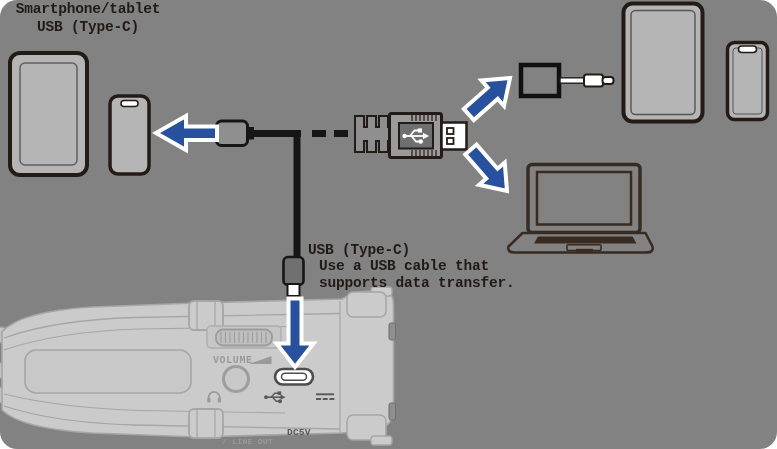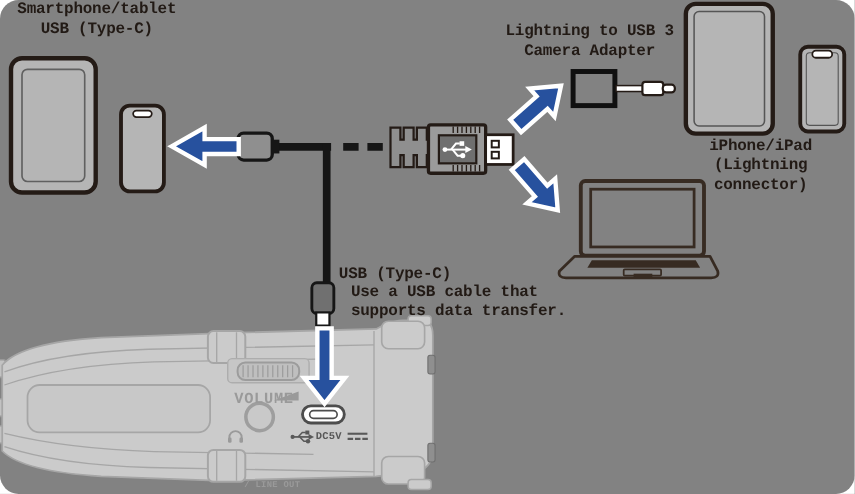--- a/index.html
+++ b/index.html
@@ -10,23 +10,23 @@
     border-radius:17px;
   }
   .stage svg { position:absolute; left:0; top:0; }
   .lbl {
     position:absolute; font-weight:bold; font-size:14.5px; line-height:18px;
     color:#221a15; white-space:pre-line; letter-spacing:-0.2px;
   }
   .center { text-align:center; }
   .note-body { line-height:17px; }
   .devlbl { position:absolute; font-weight:bold; color:#9a9a9a; white-space:nowrap; }
-  .volume-label  { font-size:14px; letter-spacing:0.6px; }
+  .volume-label  { font-size:10px; letter-spacing:0.6px; }
   .lineout-label { font-size:8px;   letter-spacing:0.3px;margin-top:44px; }
-  .dc5v-label    { font-size:9.5px; letter-spacing:0.2px; color:#595959; }
+  .dc5v-label    { font-size:9.5px; letter-spacing:0.2px; color:#595959;margin-top:36px; }
   .arrow { fill:var(--accent-blue,#27519E); stroke:#ffffff; stroke-width:4; stroke-linejoin:miter; }
 </style>
 </head>
 <body>
 
 <div class="stage">
 
 <svg width="777" height="449" viewBox="0 0 777 449">
 
   <g>
@@ -177,25 +177,21 @@
     <path d="M522.5,233 H645.5 L652.5,246.5 Q654,252.5 646.5,252.5 H514.5 Q507,252.5 508.5,246.5 Z" fill="#828282" stroke="#372b22" stroke-width="2.5" stroke-linejoin="round"></path>
     <polygon points="538,236.5 632.5,236.5 636.5,243.5 534,243.5" fill="#372b22"></polygon>
     <rect x="567" y="244.8" width="34" height="5.7" rx="1" fill="none" stroke="#372b22" stroke-width="1.6"></rect>
     <rect x="576" y="248.8" width="17" height="3.7" fill="#372b22"></rect>
   </g>
 </svg>
 
   <div class="lbl center" style="left:0; top:177; width:176px;">Smartphone/tablet
 USB (Type-C)</div>
 
-  <div class="lbl center" style="left:451px; top:20px; width:170px;">Lightning to USB 3
-Camera Adapter</div>
-
-  <div class="lbl center" style="left:606px; top:124px; width:171px;">iPhone/iPad
-(Lightning connector)</div>
+
 
 
   <div class="lbl" style="left:308px; top:241px;">USB (Type-C)</div>
 
   <div class="lbl note-body" style="left:319px; top:258px;">Use a USB cable that
 supports data transfer.</div>
 
   <div class="devlbl volume-label" style="left:213px; top:355px;">VOLUME</div>
 
   <div class="devlbl lineout-label" style="left:222px; top:393px;">/ LINE OUT</div>

